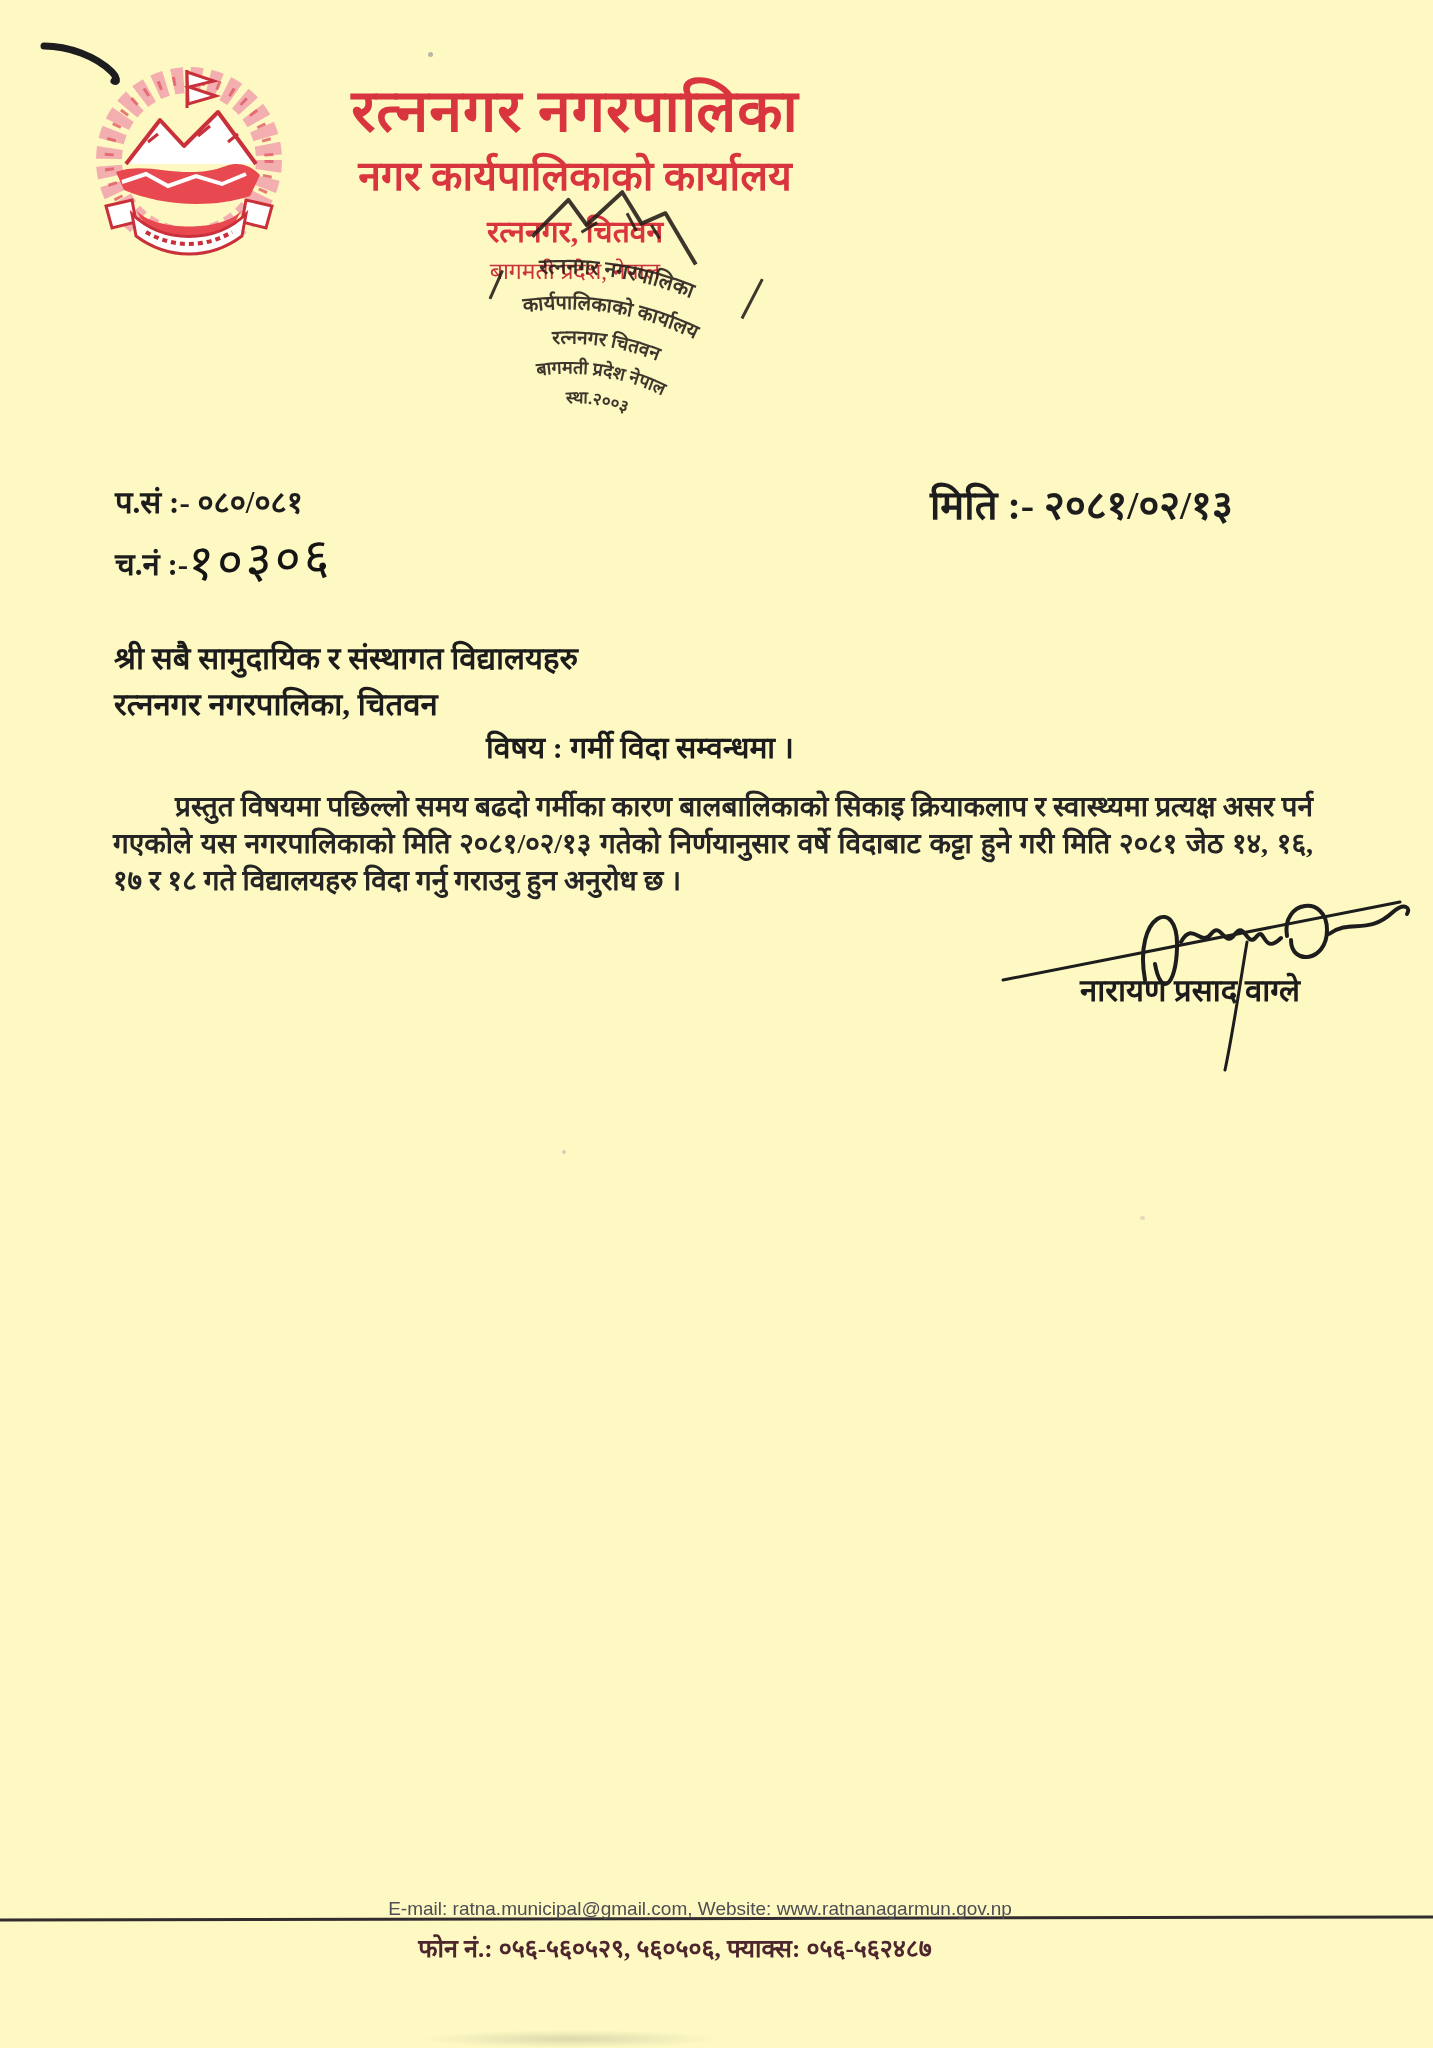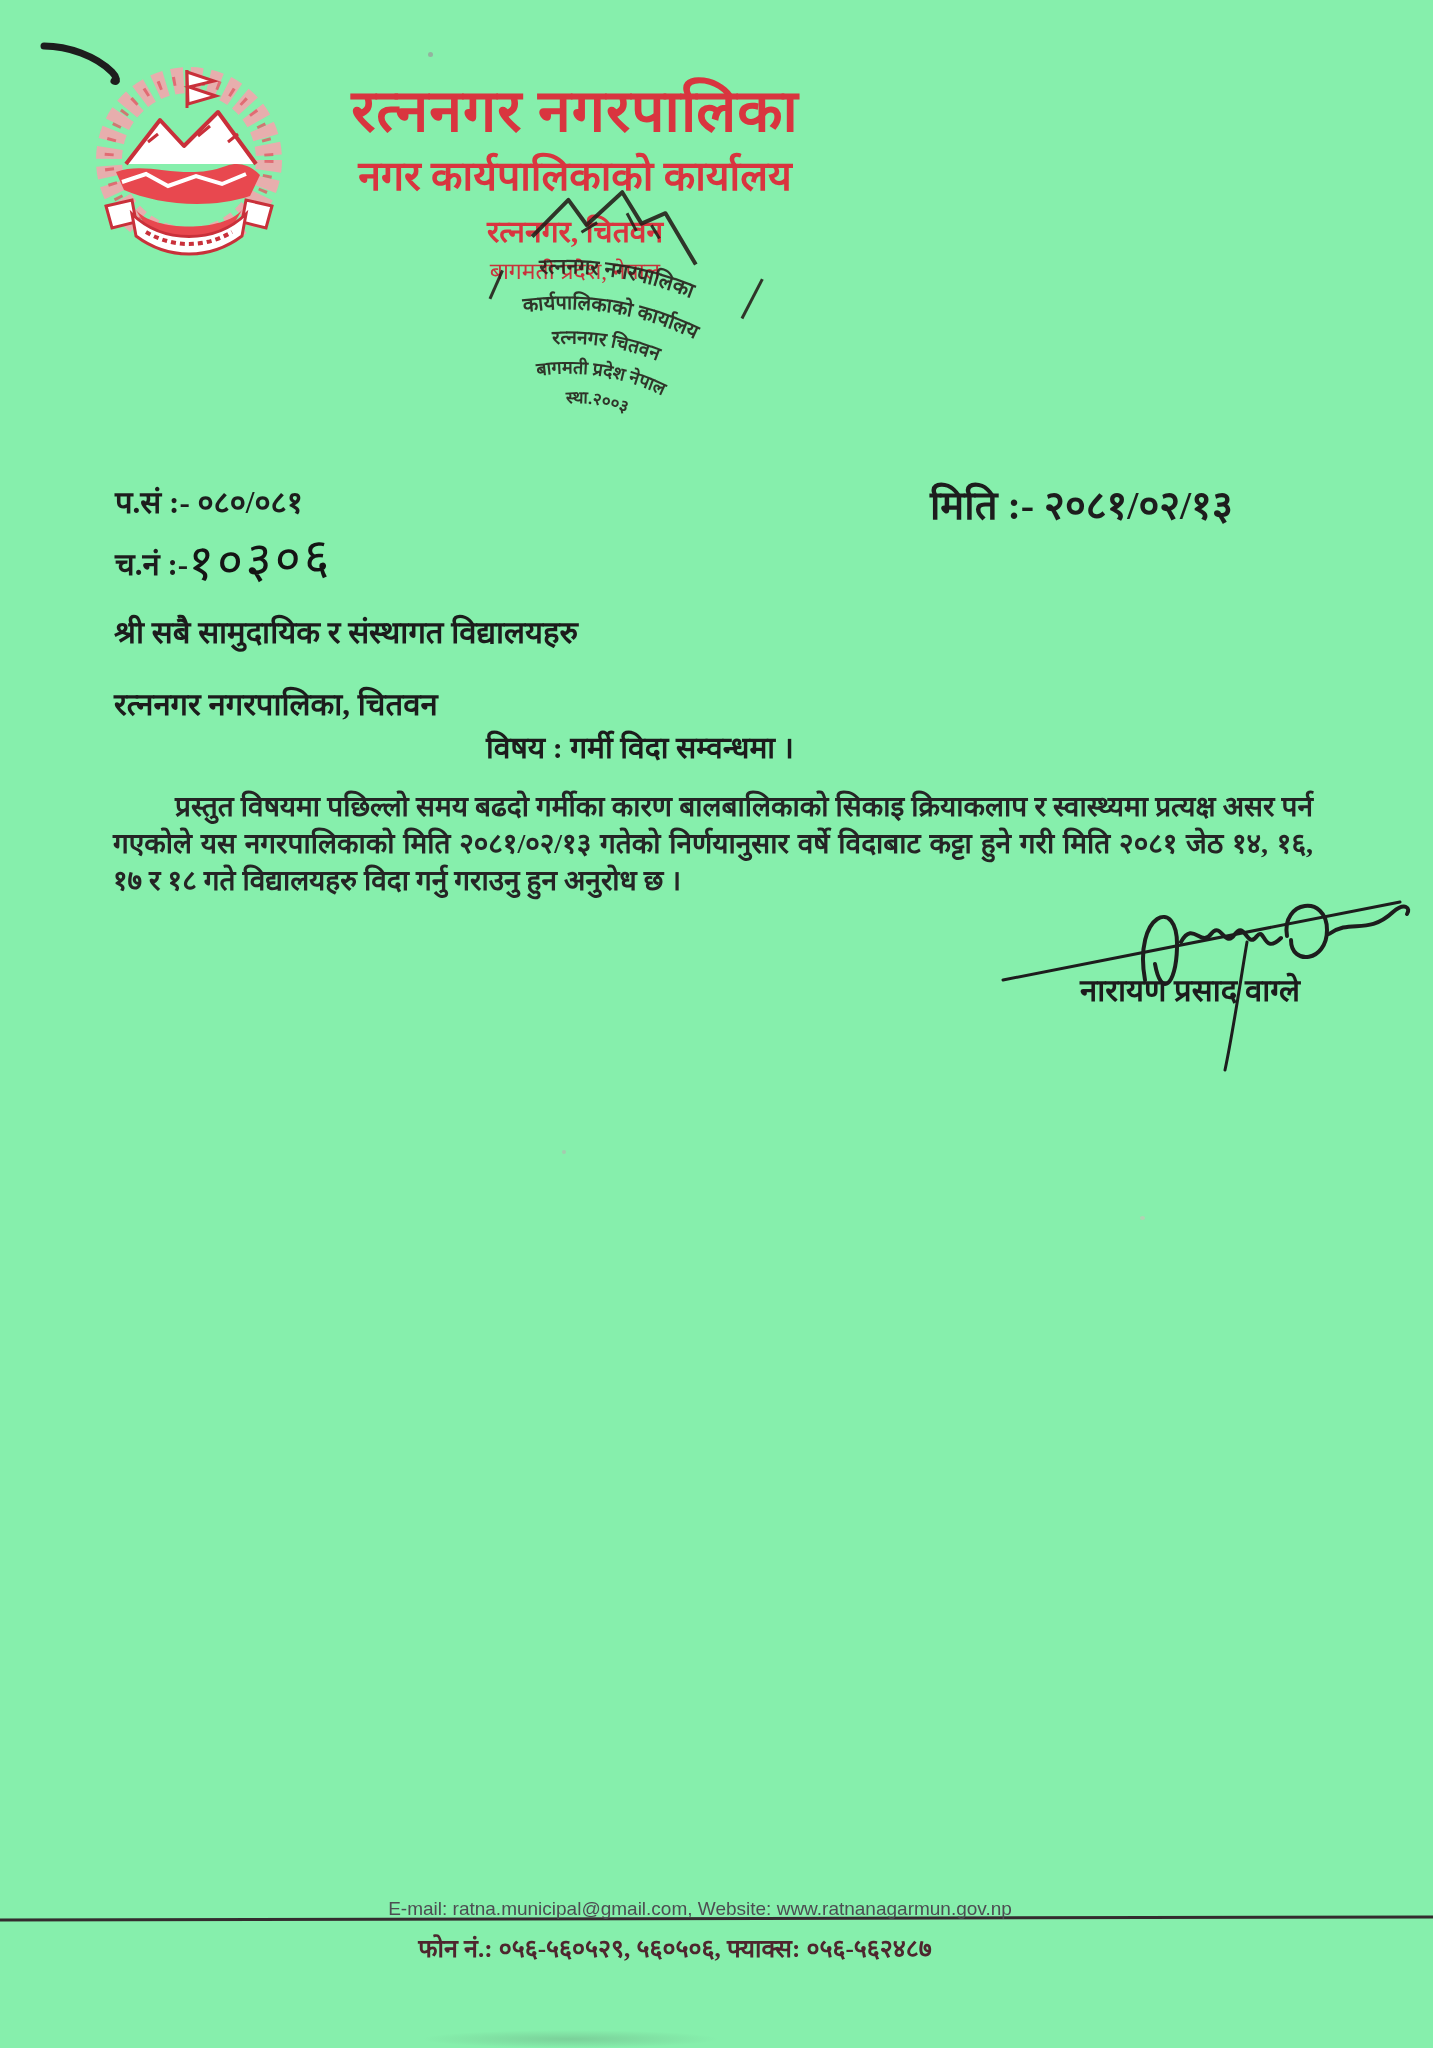--- a/index.html
+++ b/index.html
@@ -1,41 +1,41 @@
 <!DOCTYPE html>
 <html><head>
 <meta charset="utf-8">
 <style>
   html,body{margin:0;padding:0;background:#e9e7e4;}
   .page{
     position:relative;
     width:1433px;height:2048px;
     margin:0 auto;
-    background:#86efac;
+    background:#fef9c3;
     overflow:hidden;
     font-family:"Liberation Serif", serif;
     color:#262626;
   }
   
   .header-block{position:absolute;left:0;top:0;width:1433px;text-align:center;}
   .hdr-center{position:absolute;left:160px;width:830px;text-align:center;}
   .t-muni{top:68px;font-size:59px;font-weight:700;color:#d9353f;letter-spacing:1px;}
   .t-office{top:146px;font-size:41px;font-weight:700;color:#d9353f;}
   .t-place{top:210px;font-size:30px;font-weight:700;color:#d9353f;}
   .t-prov{top:254px;font-size:23px;font-weight:400;color:#c8333c;}
   
   .stamp{position:absolute;left:452px;top:168px;width:320px;height:290px;opacity:.88;filter:blur(.3px);}
   
   .meta-left{position:absolute;left:115px;top:480px;}
   .meta-line{font-size:31px;font-weight:700;color:#1d1d1d;height:42px;}
   .hand{display:inline-block;font-family:"DejaVu Serif",serif;font-size:50px;font-weight:400;
         transform:rotate(-3deg) skewX(-5deg);letter-spacing:3px;position:relative;top:2px;color:#141414;}
   .meta-date{position:absolute;left:930px;top:476px;font-size:40px;font-weight:700;color:#1d1d1d;}
   
-  .rcp1{position:absolute;left:114px;top:610px;font-size:31px;font-weight:700;color:#1c1c1c;text-align:center;}
+  .rcp1{position:absolute;left:114px;top:636px;font-size:31px;font-weight:700;color:#1c1c1c;text-align:center;}
   .rcp2{position:absolute;left:114px;top:682px;font-size:31px;font-weight:700;color:#1c1c1c;}
   .subject{position:absolute;left:360px;top:726px;width:560px;text-align:center;
            font-size:30px;font-weight:700;color:#1c1c1c;}
   
   .body-par{position:absolute;left:113px;top:788px;width:1200px;
             font-size:28px;font-weight:600;line-height:37px;text-align:justify;
             text-indent:62px;color:#252525;margin:0;}
   
   .sig-svg{position:absolute;left:995px;top:880px;width:430px;height:200px;}
   .sig-name{position:absolute;left:1020px;top:968px;width:340px;text-align:center;

